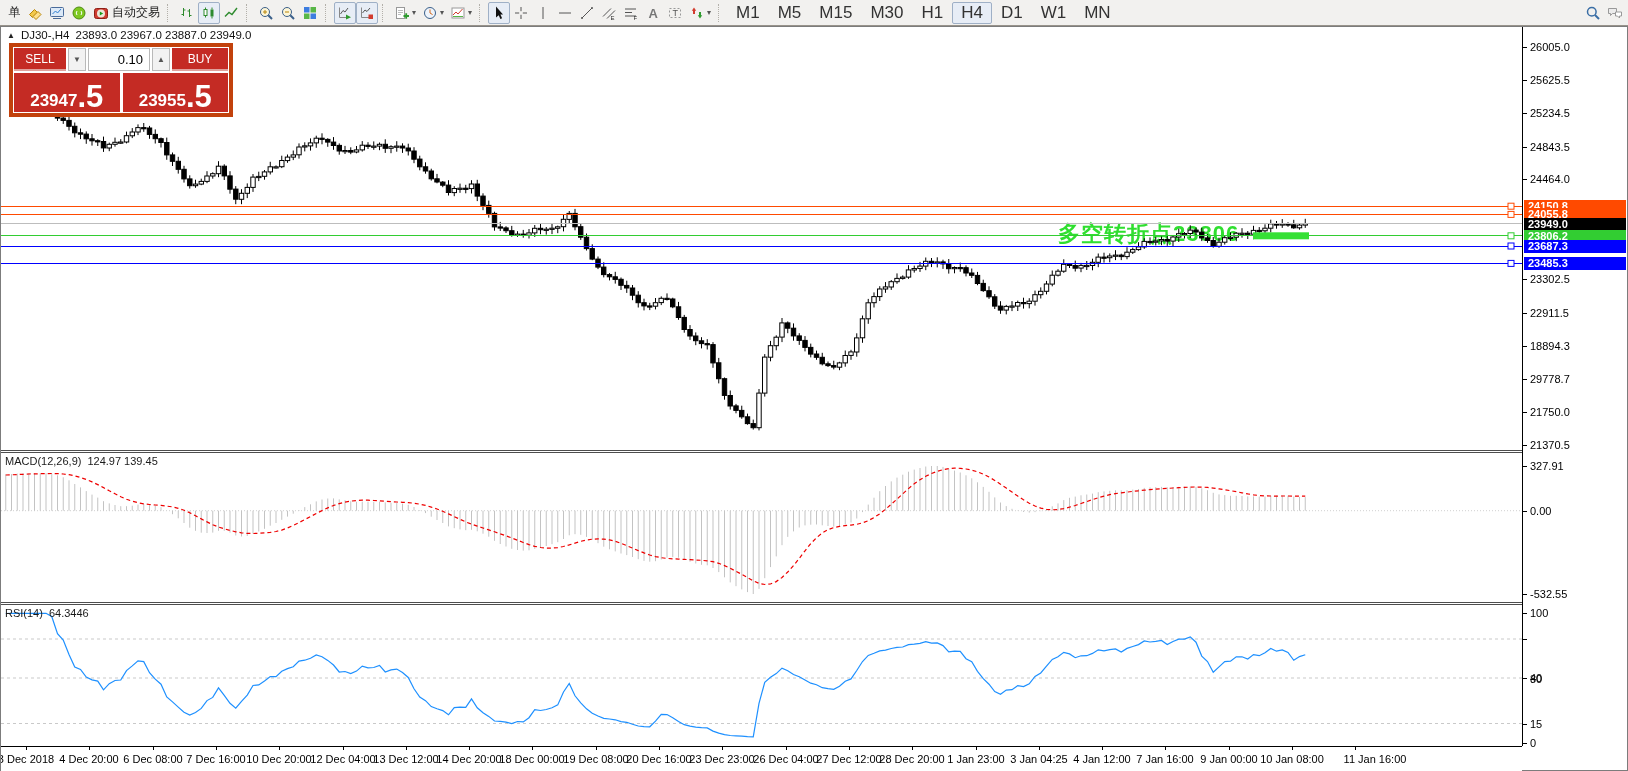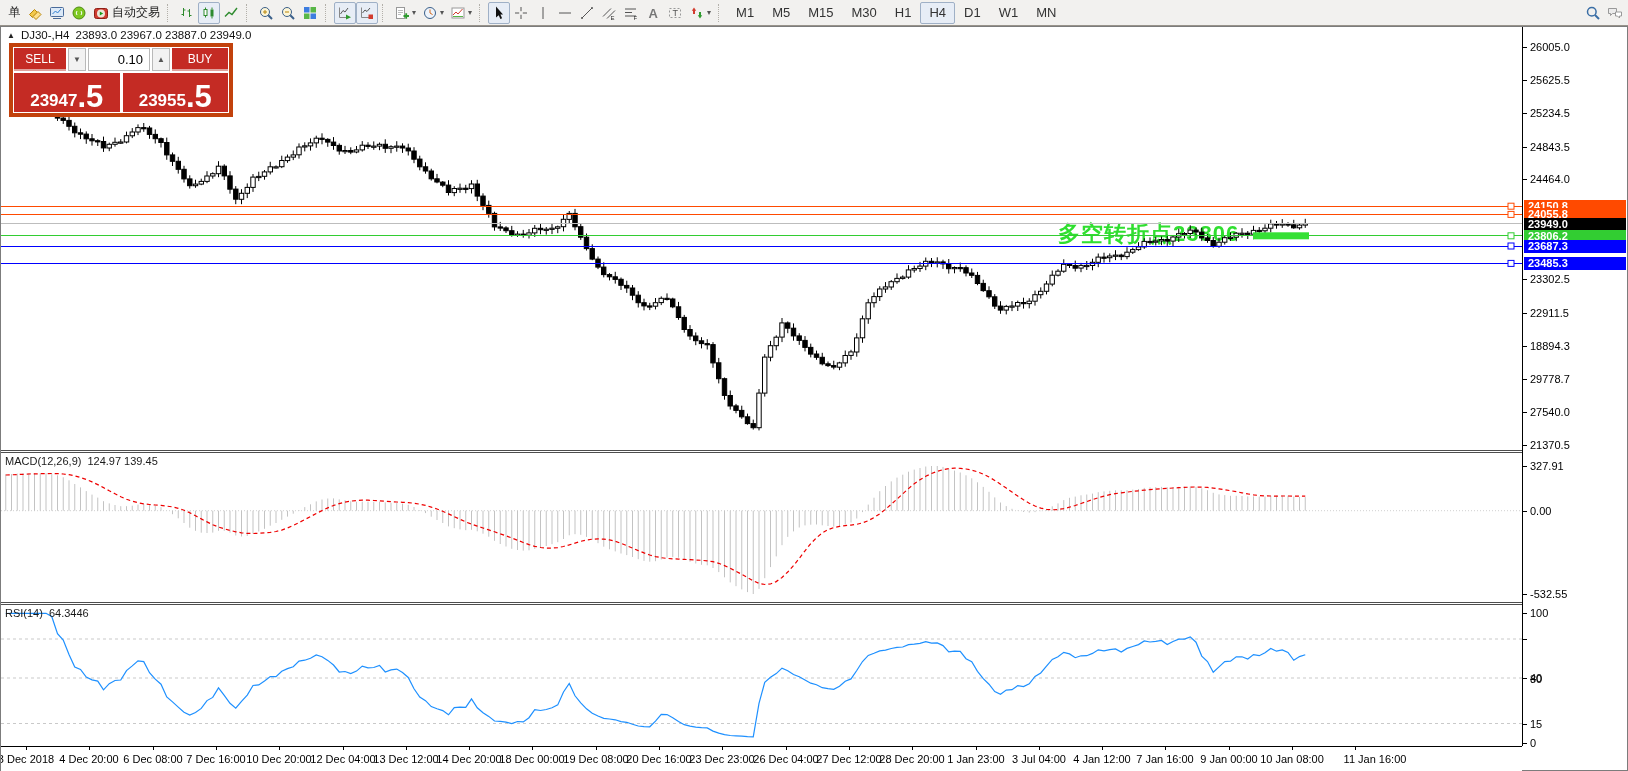--- a/index.html
+++ b/index.html
@@ -7,21 +7,21 @@
   
   .toolbar{position:absolute;left:0;top:0;width:1628px;height:26px;background:#f2f1ef;
     border-bottom:1px solid #98938b;display:flex;align-items:center;padding:0 2px;box-sizing:border-box;}
   .tb-btn{height:22px;min-width:22px;display:flex;align-items:center;justify-content:center;
     border:1px solid transparent;border-radius:2px;font-size:12px;color:#222;padding:0 2px;box-sizing:border-box;}
   .tb-btn svg{display:block}
   .tb-btn.pressed{background:#e7edf6;border-color:#9fb0c6;}
   .tb-btn .lbl{margin-left:3px;font-size:12px;white-space:nowrap;}
   .tb-btn .caret{font-size:8px;color:#555;margin-left:2px;}
   .tb-sep{width:4px;height:18px;border-left:1px dotted #b3b0aa;margin:0 4px;}
-  .tf-btn{padding:0 8px;font-size:13px;color:#333;height:22px;}
+  .tf-btn{padding:0 8px;font-size:17px;color:#333;height:22px;}
   .tb-spacer{flex:1}
   
   .content{position:absolute;left:0;top:26px;width:1626px;height:743px;background:#fff;
     border:1px solid #7c7c7c;box-sizing:content-box;}
   .pane-svg{position:absolute;left:0;}
   .pane-sep{position:absolute;left:0;width:1521px;height:3px;background:#fff;
     border-top:1px solid #4e4e4e;border-bottom:1px solid #4e4e4e;box-sizing:border-box;}
   .axis-col{position:absolute;left:1521px;top:0;width:104px;height:719px;border-left:1px solid #000;background:#fff;}
   .axis-lab{position:absolute;left:7px;font-size:11px;color:#000;white-space:nowrap;}
   .axis-tick{position:absolute;left:0;width:4px;height:1px;background:#000;}
@@ -1050,21 +1050,21 @@
       <div class="axis-lab" style="top: 146px;">24464.0</div>
       <div class="axis-tick" style="top: 252px;"></div>
       <div class="axis-lab" style="top: 246px;">23302.5</div>
       <div class="axis-tick" style="top: 286px;"></div>
       <div class="axis-lab" style="top: 280px;">22911.5</div>
       <div class="axis-tick" style="top: 319px;"></div>
       <div class="axis-lab" style="top: 313px;">18894.3</div>
       <div class="axis-tick" style="top: 352px;"></div>
       <div class="axis-lab" style="top: 346px;">29778.7</div>
       <div class="axis-tick" style="top: 385px;"></div>
-      <div class="axis-lab" style="top: 379px;">27540.0</div>
+      <div class="axis-lab" style="top: 379px;">21750.0</div>
       <div class="axis-tick" style="top: 418px;"></div>
       <div class="axis-lab" style="top: 412px;">21370.5</div>
       <div class="chip" style="top: 173px; background: rgb(255, 74, 0);">24150.8</div>
       <div class="chip" style="top: 181px; background: rgb(255, 74, 0);">24055.8</div>
       <div class="chip" style="top: 191px; background: rgb(0, 0, 0);">23949.0</div>
       <div class="chip" style="top: 203px; background: rgb(50, 205, 50);">23806.2</div>
       <div class="chip" style="top: 213px; background: rgb(0, 0, 255);">23687.3</div>
       <div class="chip" style="top: 230px; background: rgb(0, 0, 255);">23485.3</div>
       <div class="axis-tick" style="top: 439px;"></div>
       <div class="axis-lab" style="top: 433px;">327.91</div>
@@ -1110,21 +1110,21 @@
       <div class="time-lab" style="left: 721px;">23 Dec 23:00</div>
       <div class="time-tick" style="left: 785px;"></div>
       <div class="time-lab" style="left: 785px;">26 Dec 04:00</div>
       <div class="time-tick" style="left: 848px;"></div>
       <div class="time-lab" style="left: 848px;">27 Dec 12:00</div>
       <div class="time-tick" style="left: 911px;"></div>
       <div class="time-lab" style="left: 911px;">28 Dec 20:00</div>
       <div class="time-tick" style="left: 975px;"></div>
       <div class="time-lab" style="left: 975px;">1 Jan 23:00</div>
       <div class="time-tick" style="left: 1038px;"></div>
-      <div class="time-lab" style="left: 1038px;">3 Jul 04:00</div>
+      <div class="time-lab" style="left: 1038px;">3 Jan 04:25</div>
       <div class="time-tick" style="left: 1101px;"></div>
       <div class="time-lab" style="left: 1101px;">4 Jan 12:00</div>
       <div class="time-tick" style="left: 1164px;"></div>
       <div class="time-lab" style="left: 1164px;">7 Jan 16:00</div>
       <div class="time-tick" style="left: 1228px;"></div>
       <div class="time-lab" style="left: 1228px;">9 Jan 00:00</div>
       <div class="time-tick" style="left: 1291px;"></div>
       <div class="time-lab" style="left: 1291px;">10 Jan 08:00</div>
       <div class="time-tick" style="left: 1354px;"></div>
       <div class="time-lab" style="left: 1354px; margin-left: 20px;">11 Jan 16:00</div>

